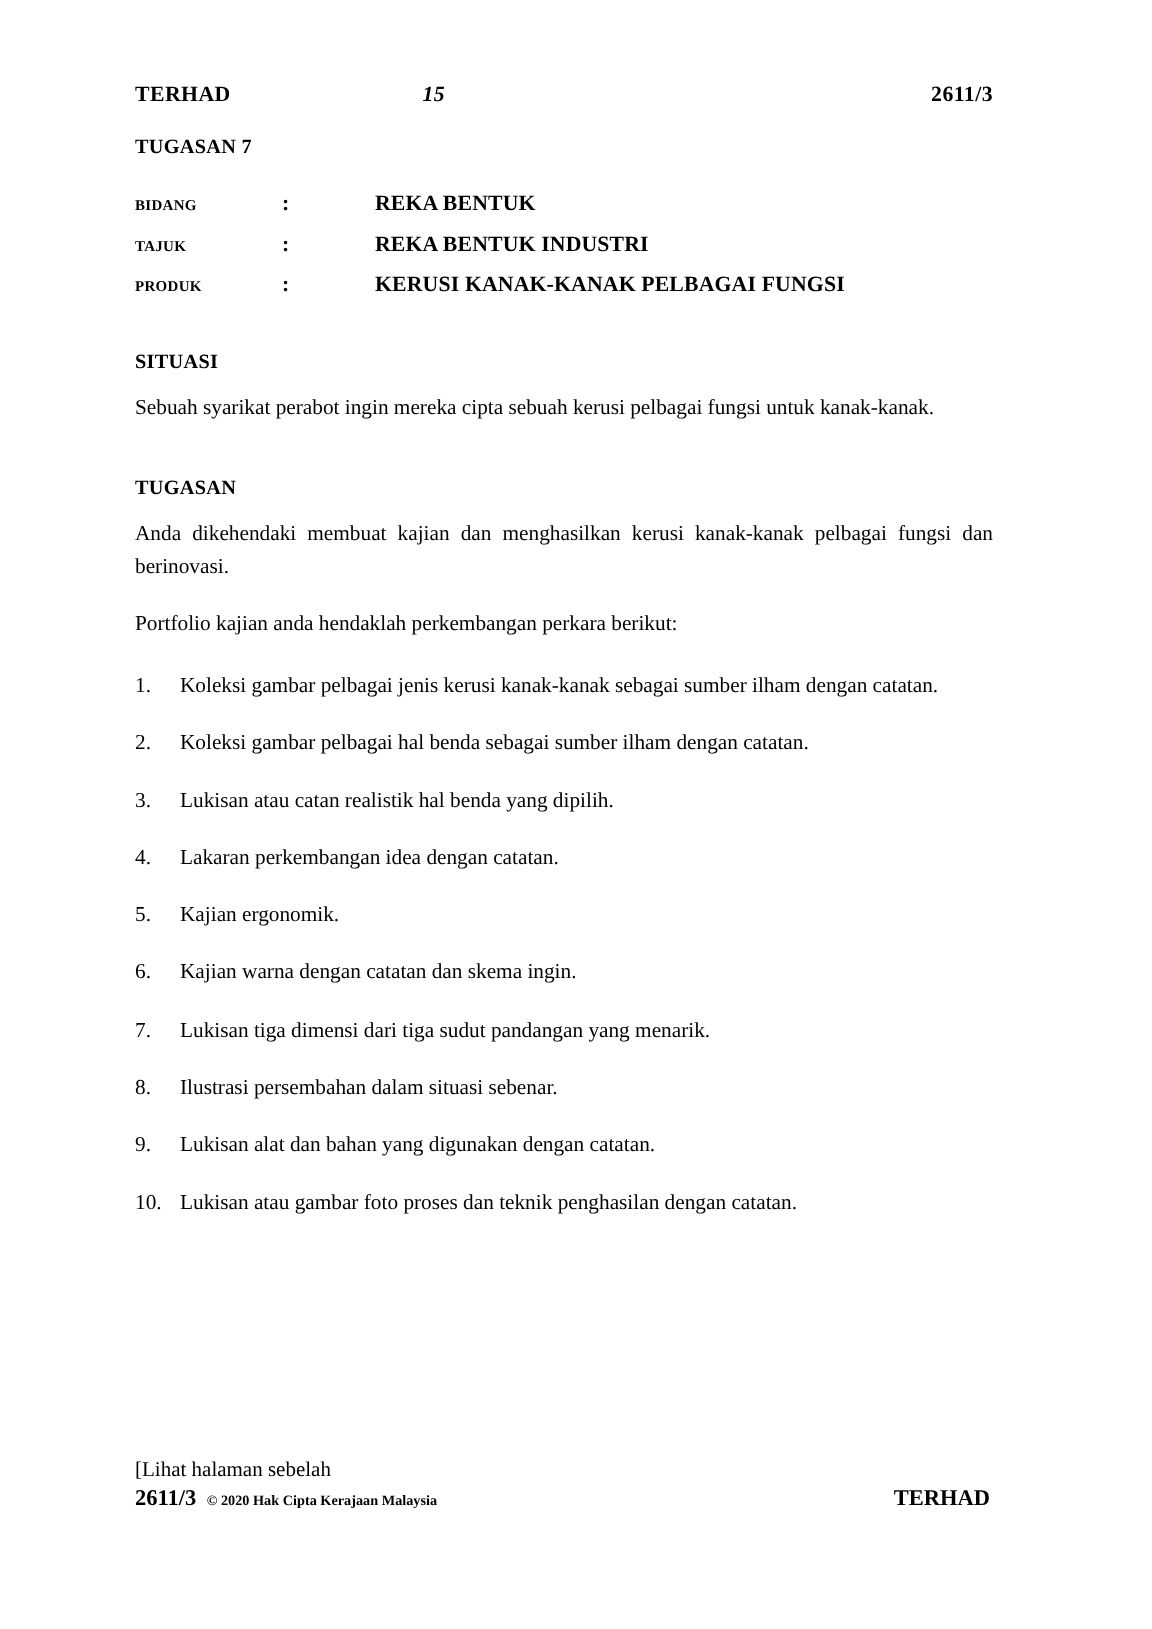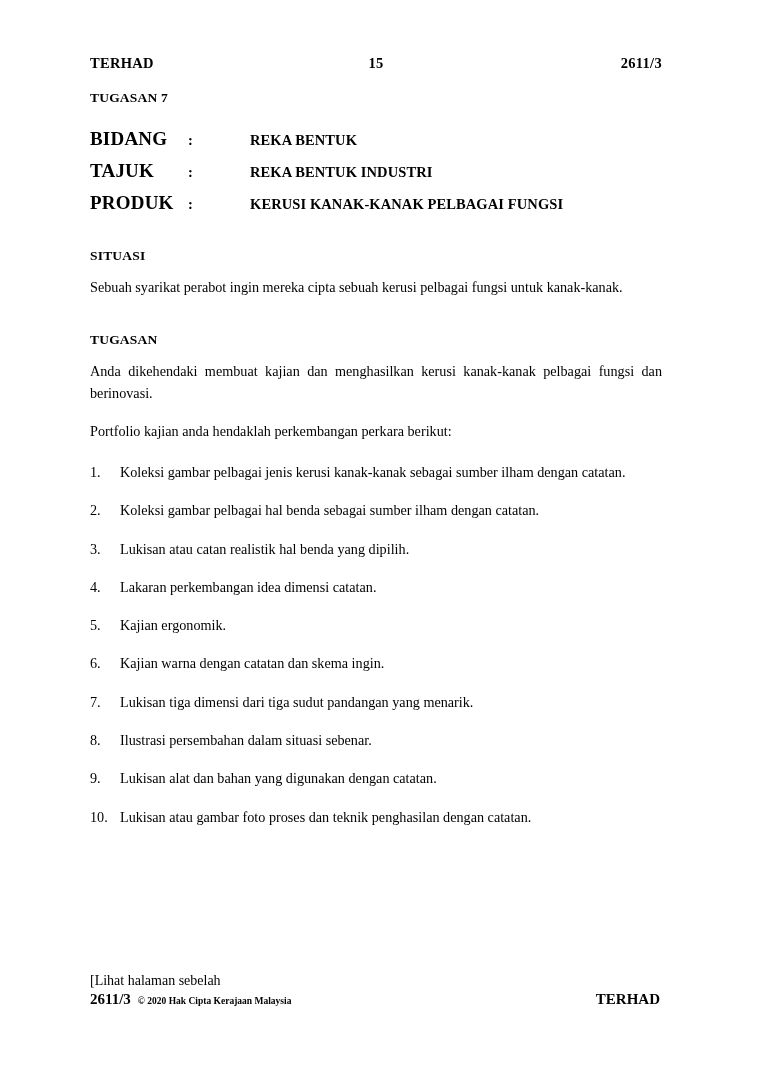--- a/index.html
+++ b/index.html
@@ -32,21 +32,21 @@
   
   .header-row {
     display: flex;
     align-items: baseline;
     justify-content: space-between;
     font-weight: bold;
     font-size: 14.5px;
     letter-spacing: 0.3px;
   }
   .header-left { width: 33%; text-align: left; }
-  .header-center { width: 33%; text-align: center; }
+  .header-center { width: 33%; text-align: left; font-style: italic; }
   .header-right { width: 33%; text-align: right; }
 
   .task-label {
     margin-top: 18px;
     font-weight: bold;
     font-size: 13.5px;
     letter-spacing: 0.2px;
   }
 
   
@@ -54,21 +54,21 @@
     margin-top: 22px;
   }
   .meta-row {
     display: flex;
     align-items: baseline;
     margin-bottom: 10px;
   }
   .meta-key {
     width: 98px;
     font-weight: bold;
-    font-size: 19px;
+    font-size: 10px;
     letter-spacing: 0.2px;
   }
   .meta-colon {
     width: 62px;
     font-weight: bold;
     font-size: 14.5px;
   }
   .meta-val {
     font-weight: bold;
     font-size: 14.5px;
@@ -196,21 +196,21 @@
       <div class="list-item">
         <div class="li-num">2.</div>
         <div class="li-text">Koleksi gambar pelbagai hal benda sebagai sumber ilham dengan catatan.</div>
       </div>
       <div class="list-item">
         <div class="li-num">3.</div>
         <div class="li-text">Lukisan atau catan realistik hal benda yang dipilih.</div>
       </div>
       <div class="list-item">
         <div class="li-num">4.</div>
-        <div class="li-text">Lakaran perkembangan idea dimensi catatan.</div>
+        <div class="li-text">Lakaran perkembangan idea dengan catatan.</div>
       </div>
       <div class="list-item">
         <div class="li-num">5.</div>
         <div class="li-text">Kajian ergonomik.</div>
       </div>
       <div class="list-item">
         <div class="li-num">6.</div>
         <div class="li-text">Kajian warna dengan catatan dan skema ingin.</div>
       </div>
       <div class="list-item">

